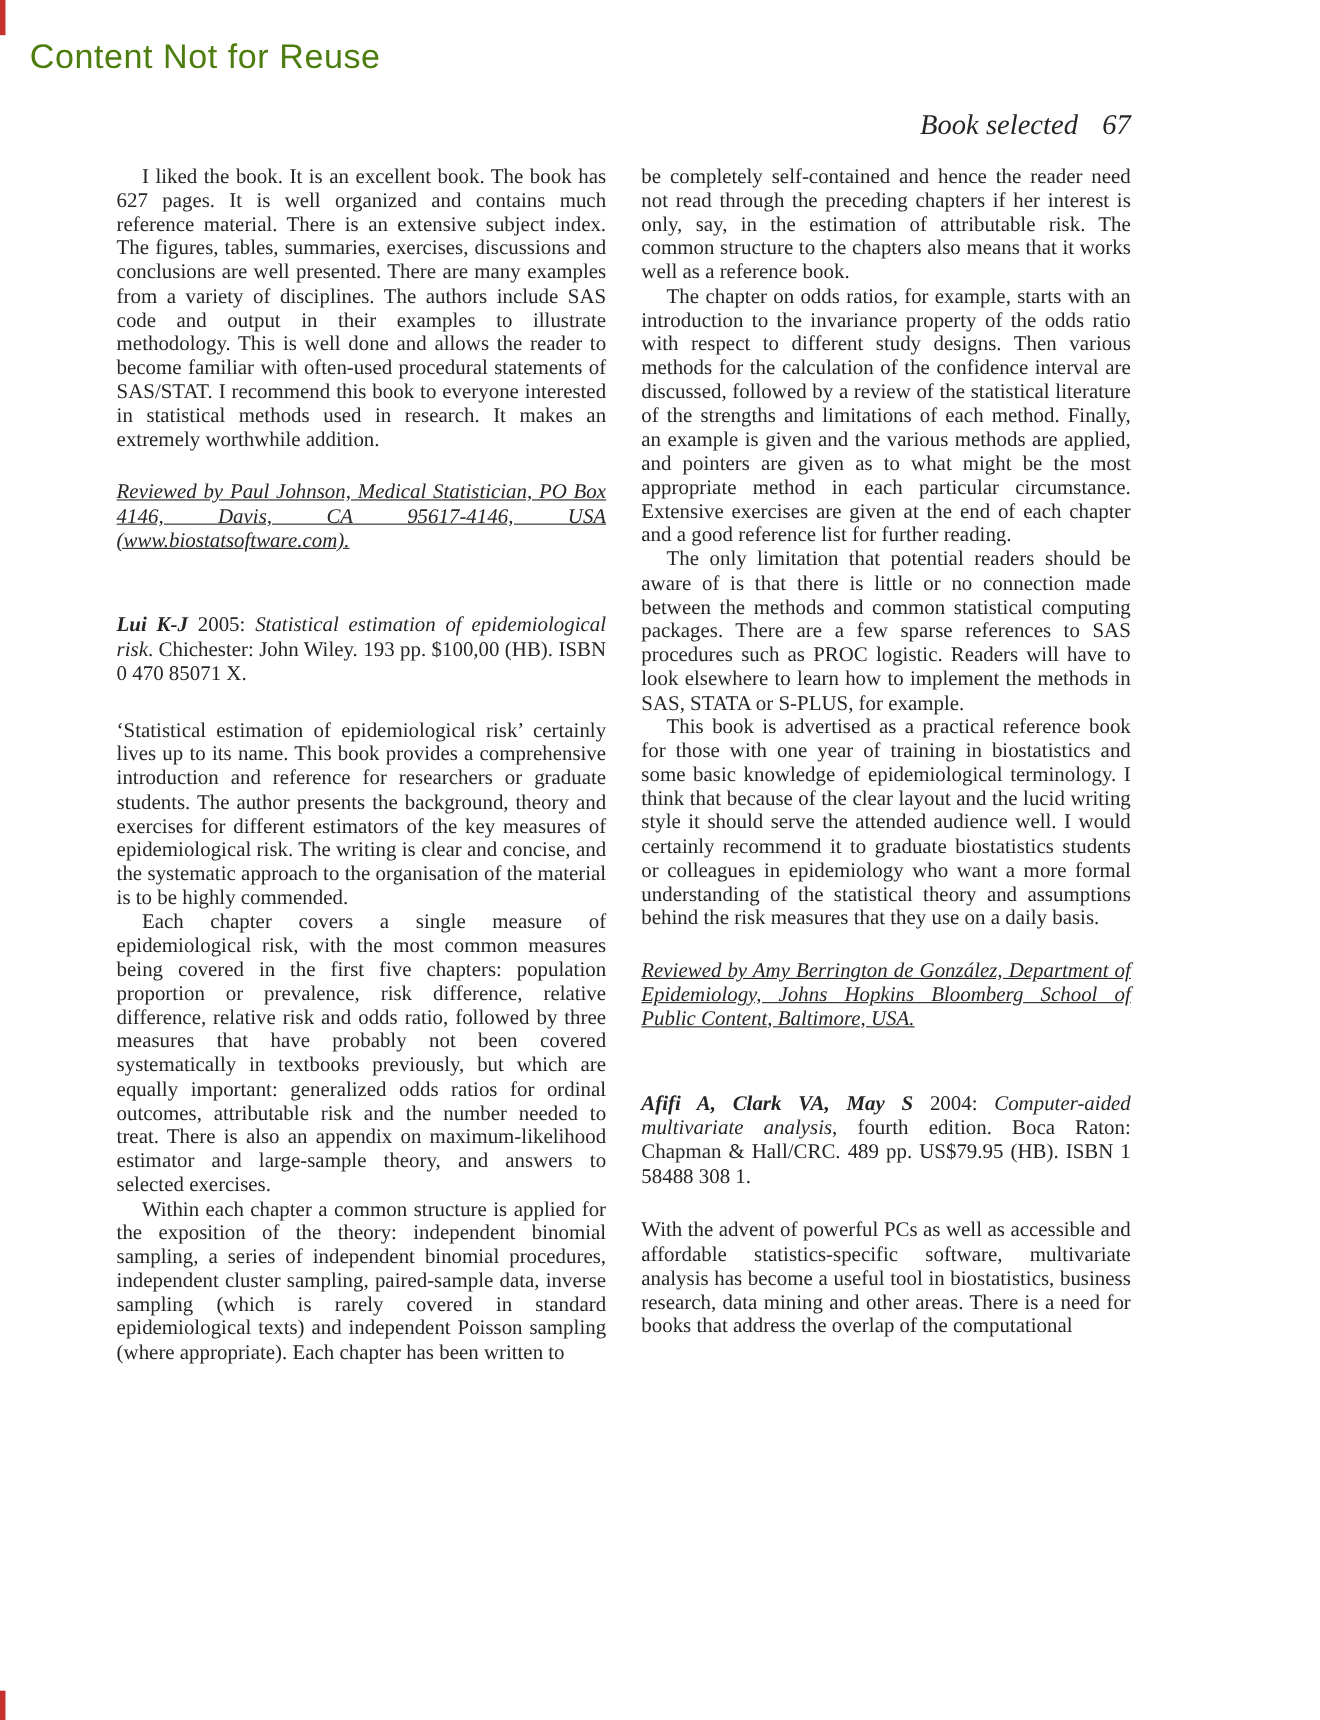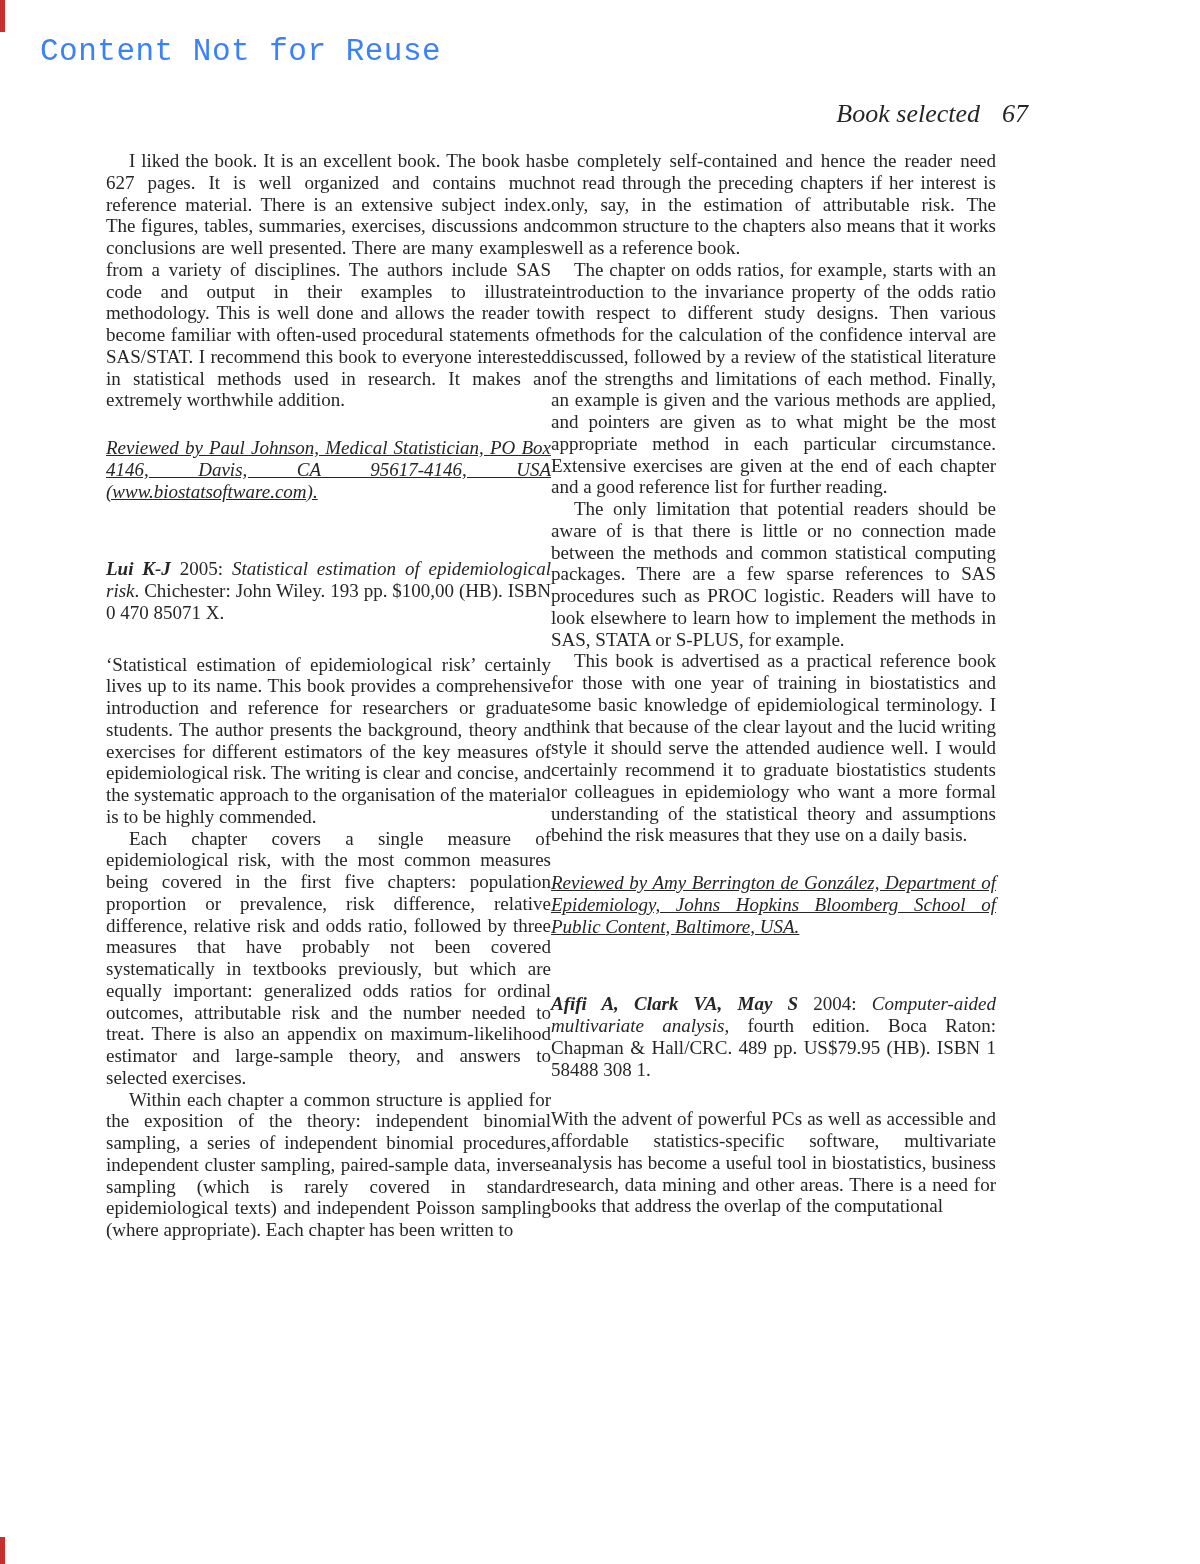--- a/index.html
+++ b/index.html
@@ -8,34 +8,34 @@
     width:1200px;height:1564px;
     background:#ffffff;
     font-family:"Liberation Serif", serif;
     color:#262626;
     overflow:hidden;
   }
   .corner-mark{position:absolute;left:0;width:5px;}
   .corner-mark.top{top:0;height:32px;}
   .corner-mark.bottom{bottom:0;height:27px;}
   .watermark{
-    position:absolute;left:40px;top:34px;
-    font-family:Liberation Mono, monospace;
-    font-size:31px;color:#3b82f6;letter-spacing:0.5px;
+    position:absolute;left:27px;top:34px;
+    font-family:Liberation Sans, sans-serif;
+    font-size:31px;color:#4d7c0f;letter-spacing:0.5px;
     white-space:nowrap;
   }
   .running-head{
     position:absolute;top:99px;left:583px;width:445px;
     text-align:right;font-size:26px;font-style:italic;
     white-space:nowrap;
   }
   .running-head .pagenum{margin-left:22px;}
   .columns{
     position:absolute;left:106px;top:150px;width:922px;
-    display:flex;
+    display:flex;gap:32px;
   }
   .col{
     width:445px;
     font-size:19px;line-height:21.75px;
     text-align:justify;
   }
   .col p{margin:0;}
   .indent{text-indent:23px;}
   .reviewer{font-style:italic;margin-top:26px !important;text-decoration:underline;}
   .citation{margin-top:56px !important;}

